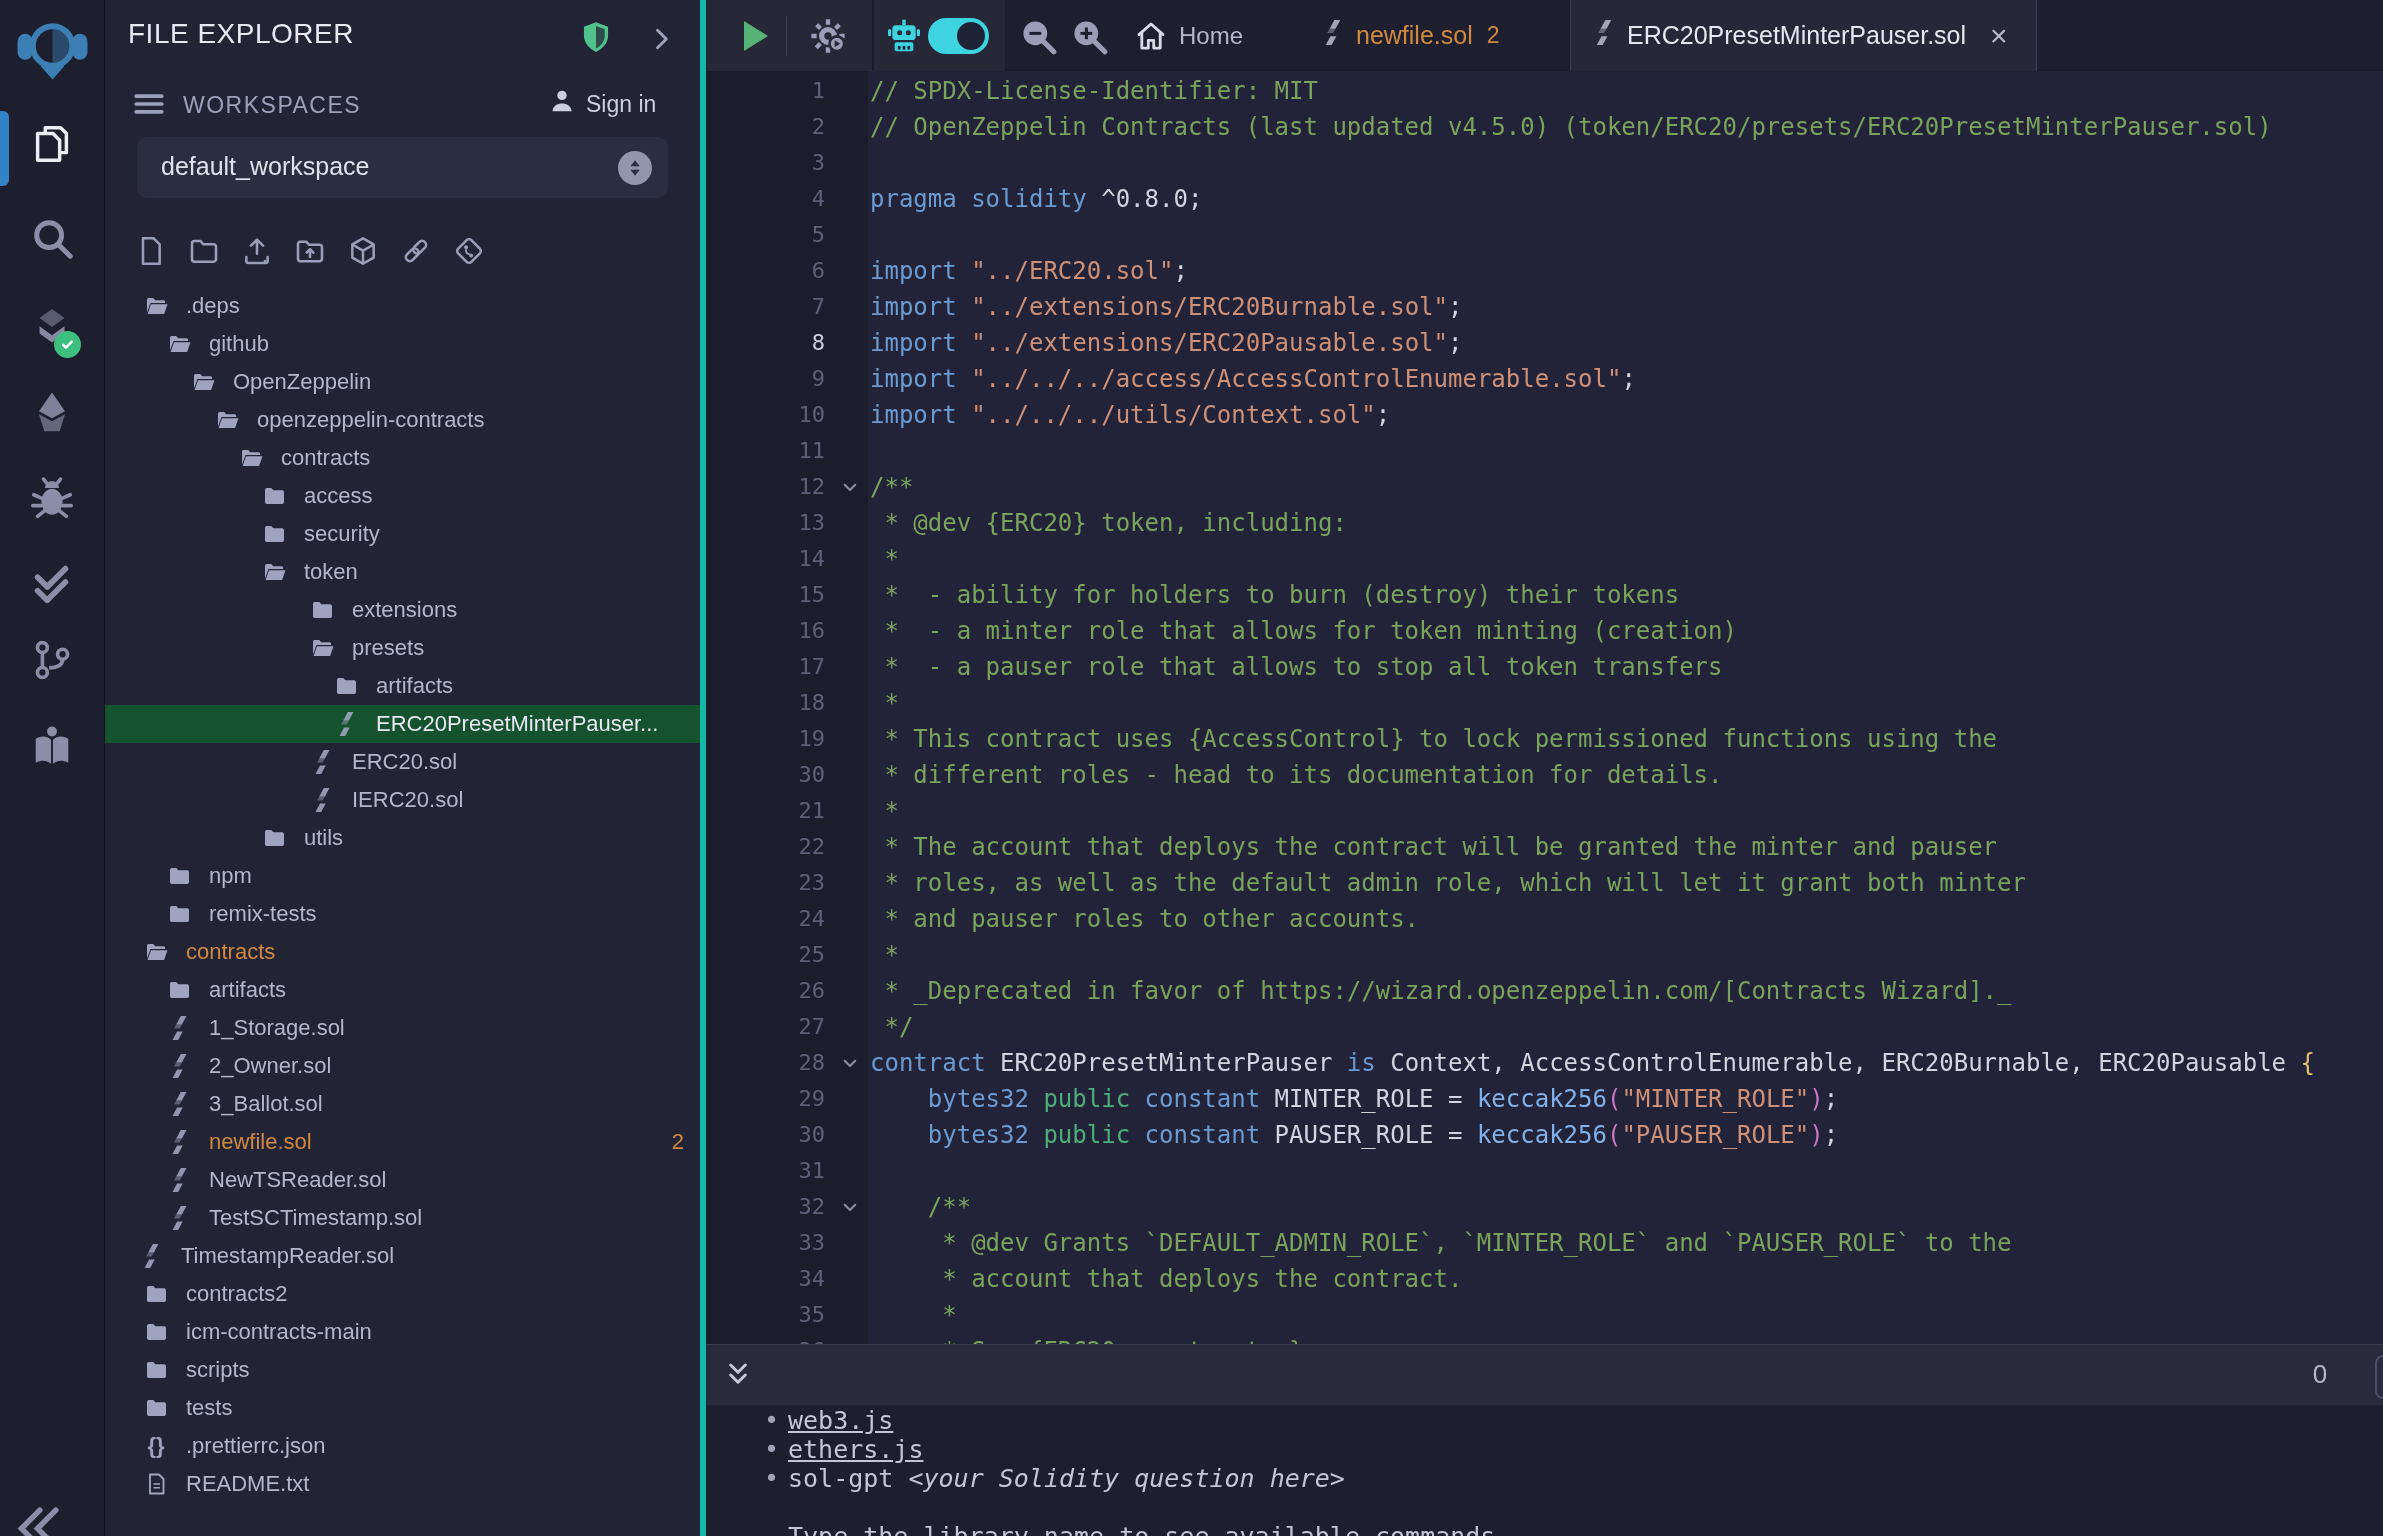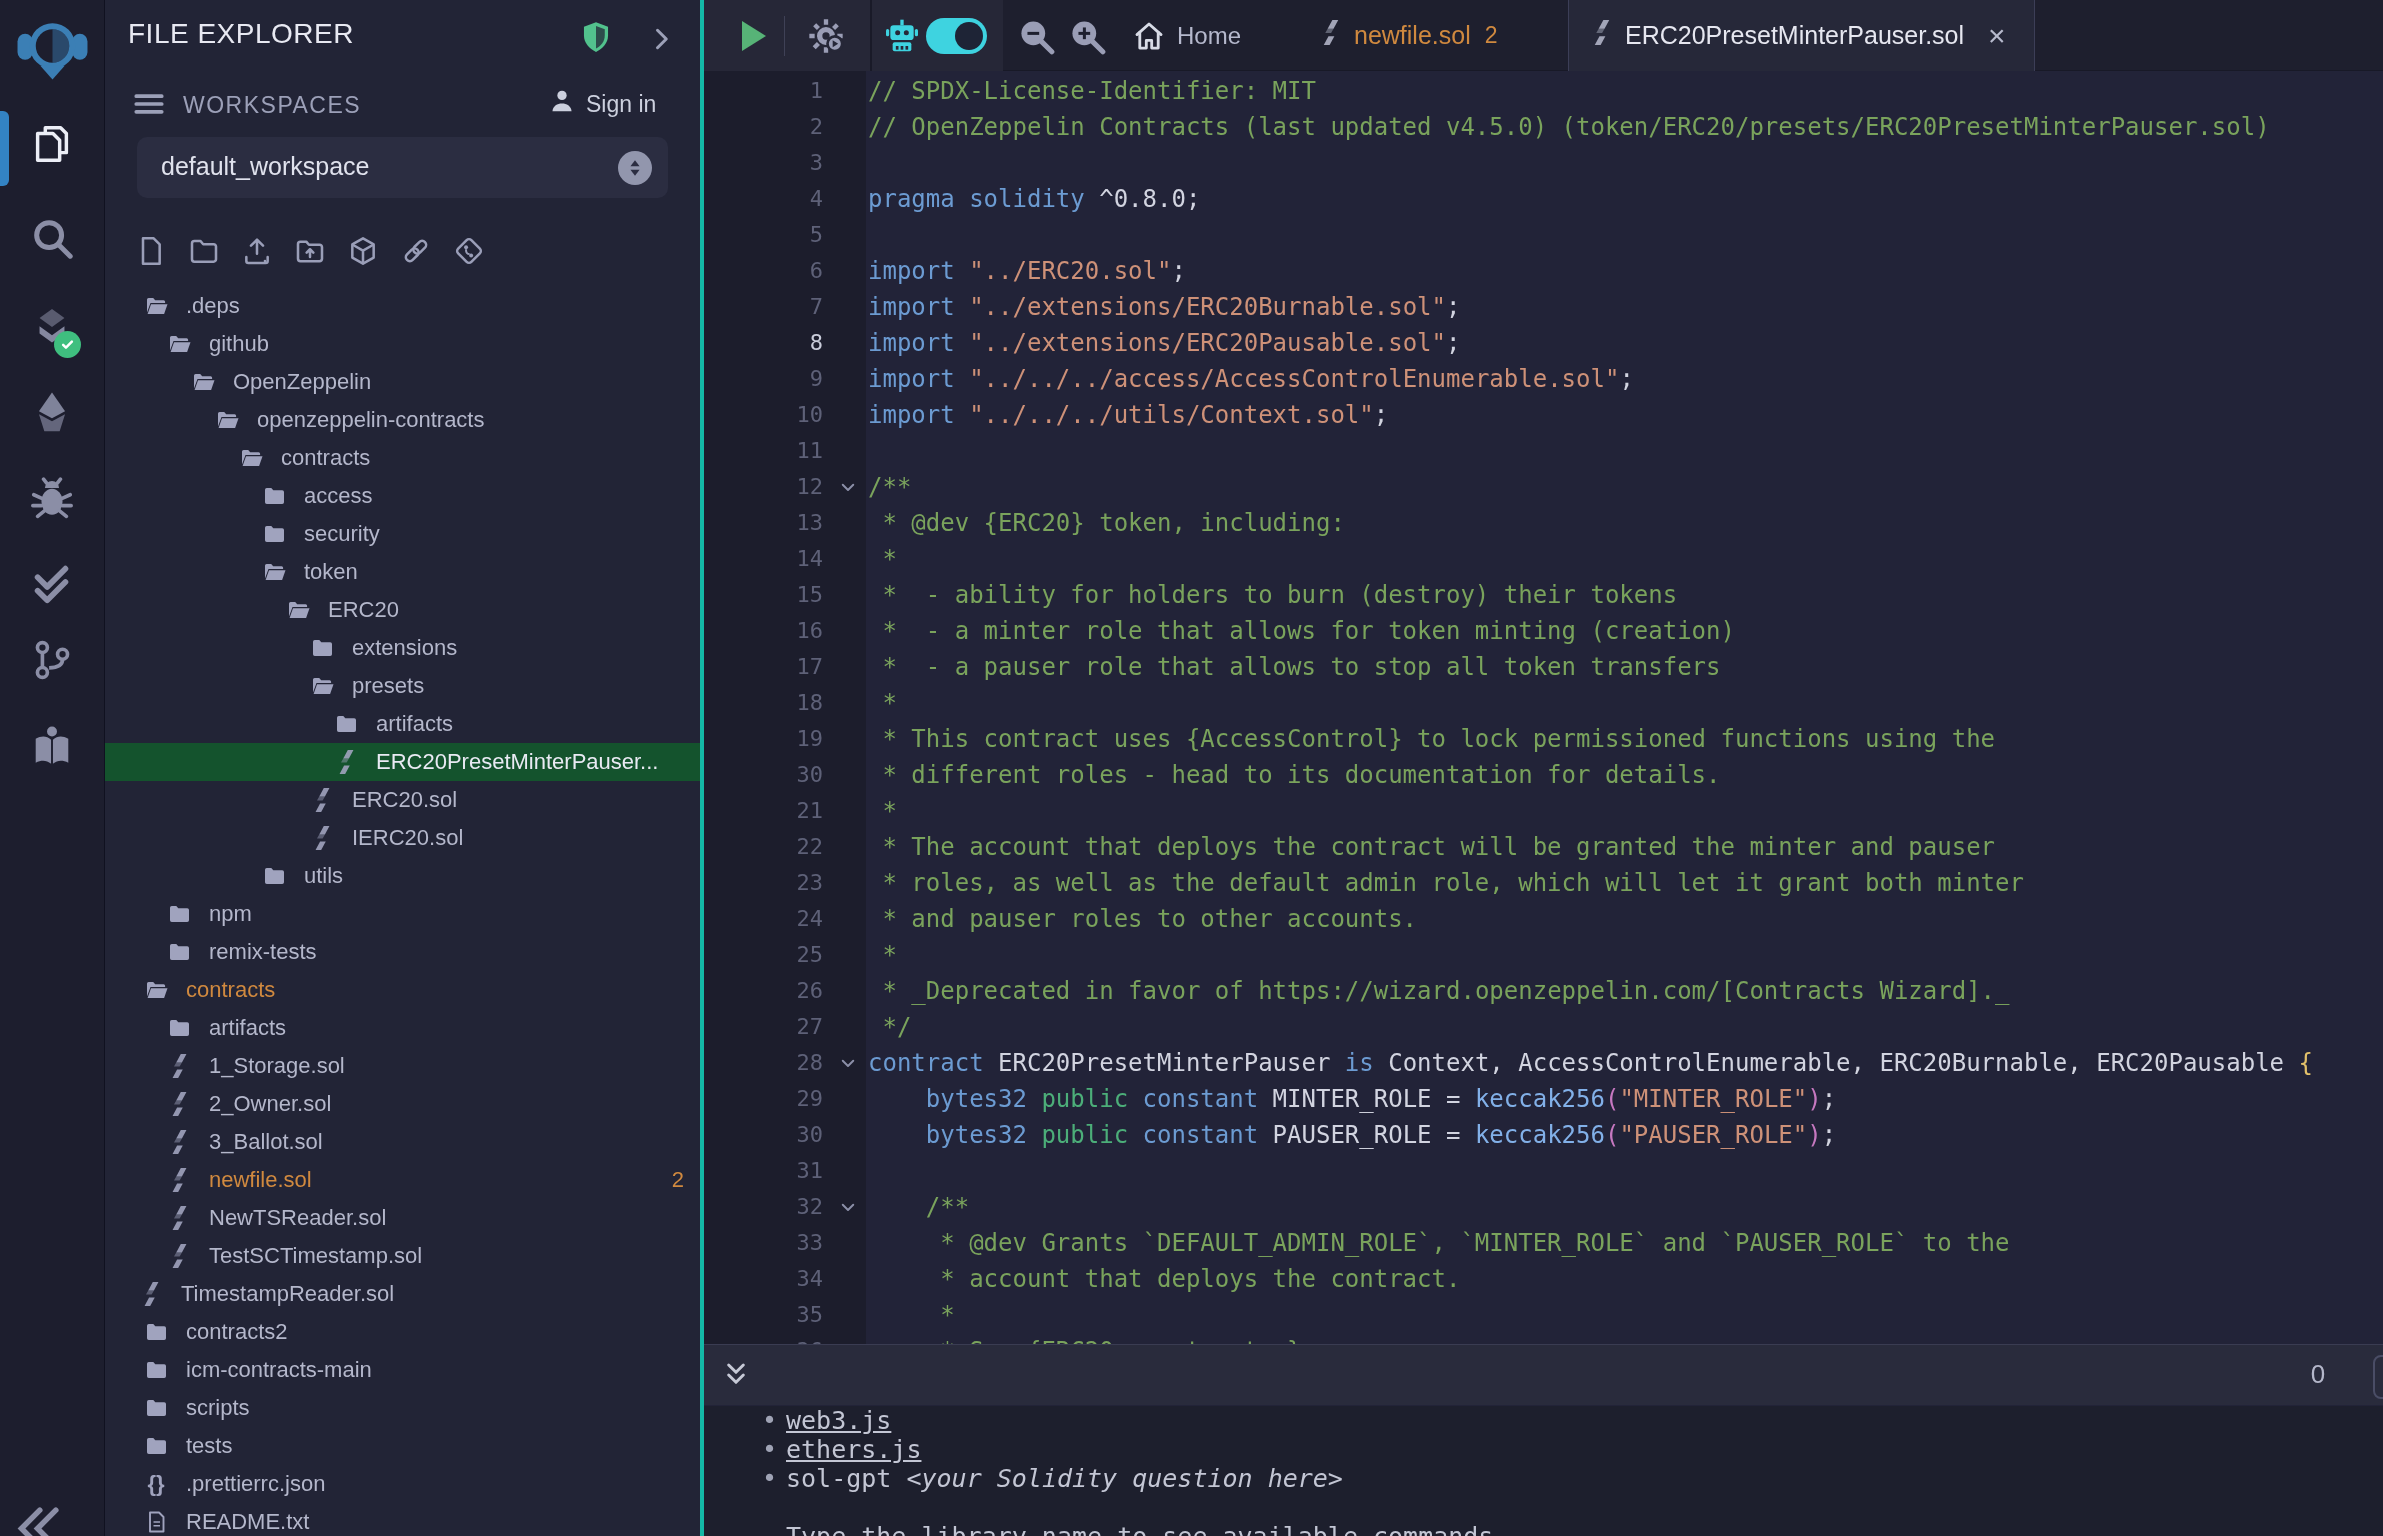--- a/index.html
+++ b/index.html
@@ -46,21 +46,21 @@
   .ticon{width:34px;display:flex;justify-content:center;margin-right:13px;color:#a0a3be;flex:0 0 34px;}
   .ticon svg{width:27px;height:24px;}
   .ticon.solic svg{width:17px;height:24px;}
   .tlabel{font-size:22px;color:#b4b7cb;white-space:nowrap;}
   .trow.selected .tlabel{color:#e9eaf3;}
   .trow.modified .tlabel{color:#d0893f;}
   .tbadge{margin-left:auto;margin-right:16px;font-size:22px;color:#d0893f;}
   .braces-glyph{font-size:22px;color:#a0a3be;font-weight:bold;}
   
   .main{position:absolute;left:700px;top:0;width:1684px;height:1537px;background:#222338;
-        border-left:4px solid #14b8a6;overflow:hidden;box-sizing:border-box;}
+        border-left:6px solid #14b8a6;overflow:hidden;box-sizing:border-box;}
   .topbar{position:absolute;left:0;top:0;width:1684px;height:71px;background:#1e1f2e;
           border-bottom:1px solid #181927;box-sizing:border-box;}
   .ctrl-group{position:absolute;left:0;top:0;width:299px;height:71px;background:#262737;}
   .play-btn{position:absolute;left:38px;top:21px;width:0;height:0;cursor:pointer;
             border-left:24px solid #57b377;border-top:15px solid transparent;border-bottom:15px solid transparent;}
   .vdiv1{position:absolute;left:80px;top:16px;width:1px;height:40px;background:#3f4156;}
   .gear-btn{position:absolute;left:102px;top:16px;width:40px;height:40px;color:#9a9db5;cursor:pointer;}
   .vdiv2{position:absolute;left:166px;top:0;width:2px;height:71px;background:#191a28;}
   .robot-ico{position:absolute;left:178px;top:16px;width:40px;height:40px;color:#3ed3e0;}
   .toggle{position:absolute;left:222px;top:18px;width:61px;height:36px;border-radius:18px;background:#3ed3e0;cursor:pointer;}
@@ -339,29 +339,20 @@
         </div>
         <div class="trow" style="padding-left: 153px;">
           <span class="ticon">
             <svg viewBox="0 0 24 24" fill="currentColor">
               <path d="M2.5 5.6A1.6 1.6 0 0 1 4.1 4h4.6l2 2.3h8.4a1.5 1.5 0 0 1 1.5 1.5V9H6l-3.5 9.5z"></path>
               <path d="M6.5 10.3H23L19.6 20H3.1z"></path>
             </svg>
           </span>
           <span class="tlabel">token</span>
         </div>
-        <div class="trow" style="padding-left: 177px;">
-          <span class="ticon">
-            <svg viewBox="0 0 24 24" fill="currentColor">
-              <path d="M2.5 5.6A1.6 1.6 0 0 1 4.1 4h4.6l2 2.3h8.4a1.5 1.5 0 0 1 1.5 1.5V9H6l-3.5 9.5z"></path>
-              <path d="M6.5 10.3H23L19.6 20H3.1z"></path>
-            </svg>
-          </span>
-          <span class="tlabel">ERC20</span>
-        </div>
         <div class="trow" style="padding-left: 201px;">
           <span class="ticon">
             <svg viewBox="0 0 24 24" fill="currentColor">
               <path d="M2.5 5.8A1.8 1.8 0 0 1 4.3 4h4.5l2 2.3h8.9a1.8 1.8 0 0 1 1.8 1.8v10.1a1.8 1.8 0 0 1-1.8 1.8H4.3a1.8 1.8 0 0 1-1.8-1.8z"></path>
             </svg>
           </span>
           <span class="tlabel">extensions</span>
         </div>
         <div class="trow" style="padding-left: 201px;">
           <span class="ticon">

